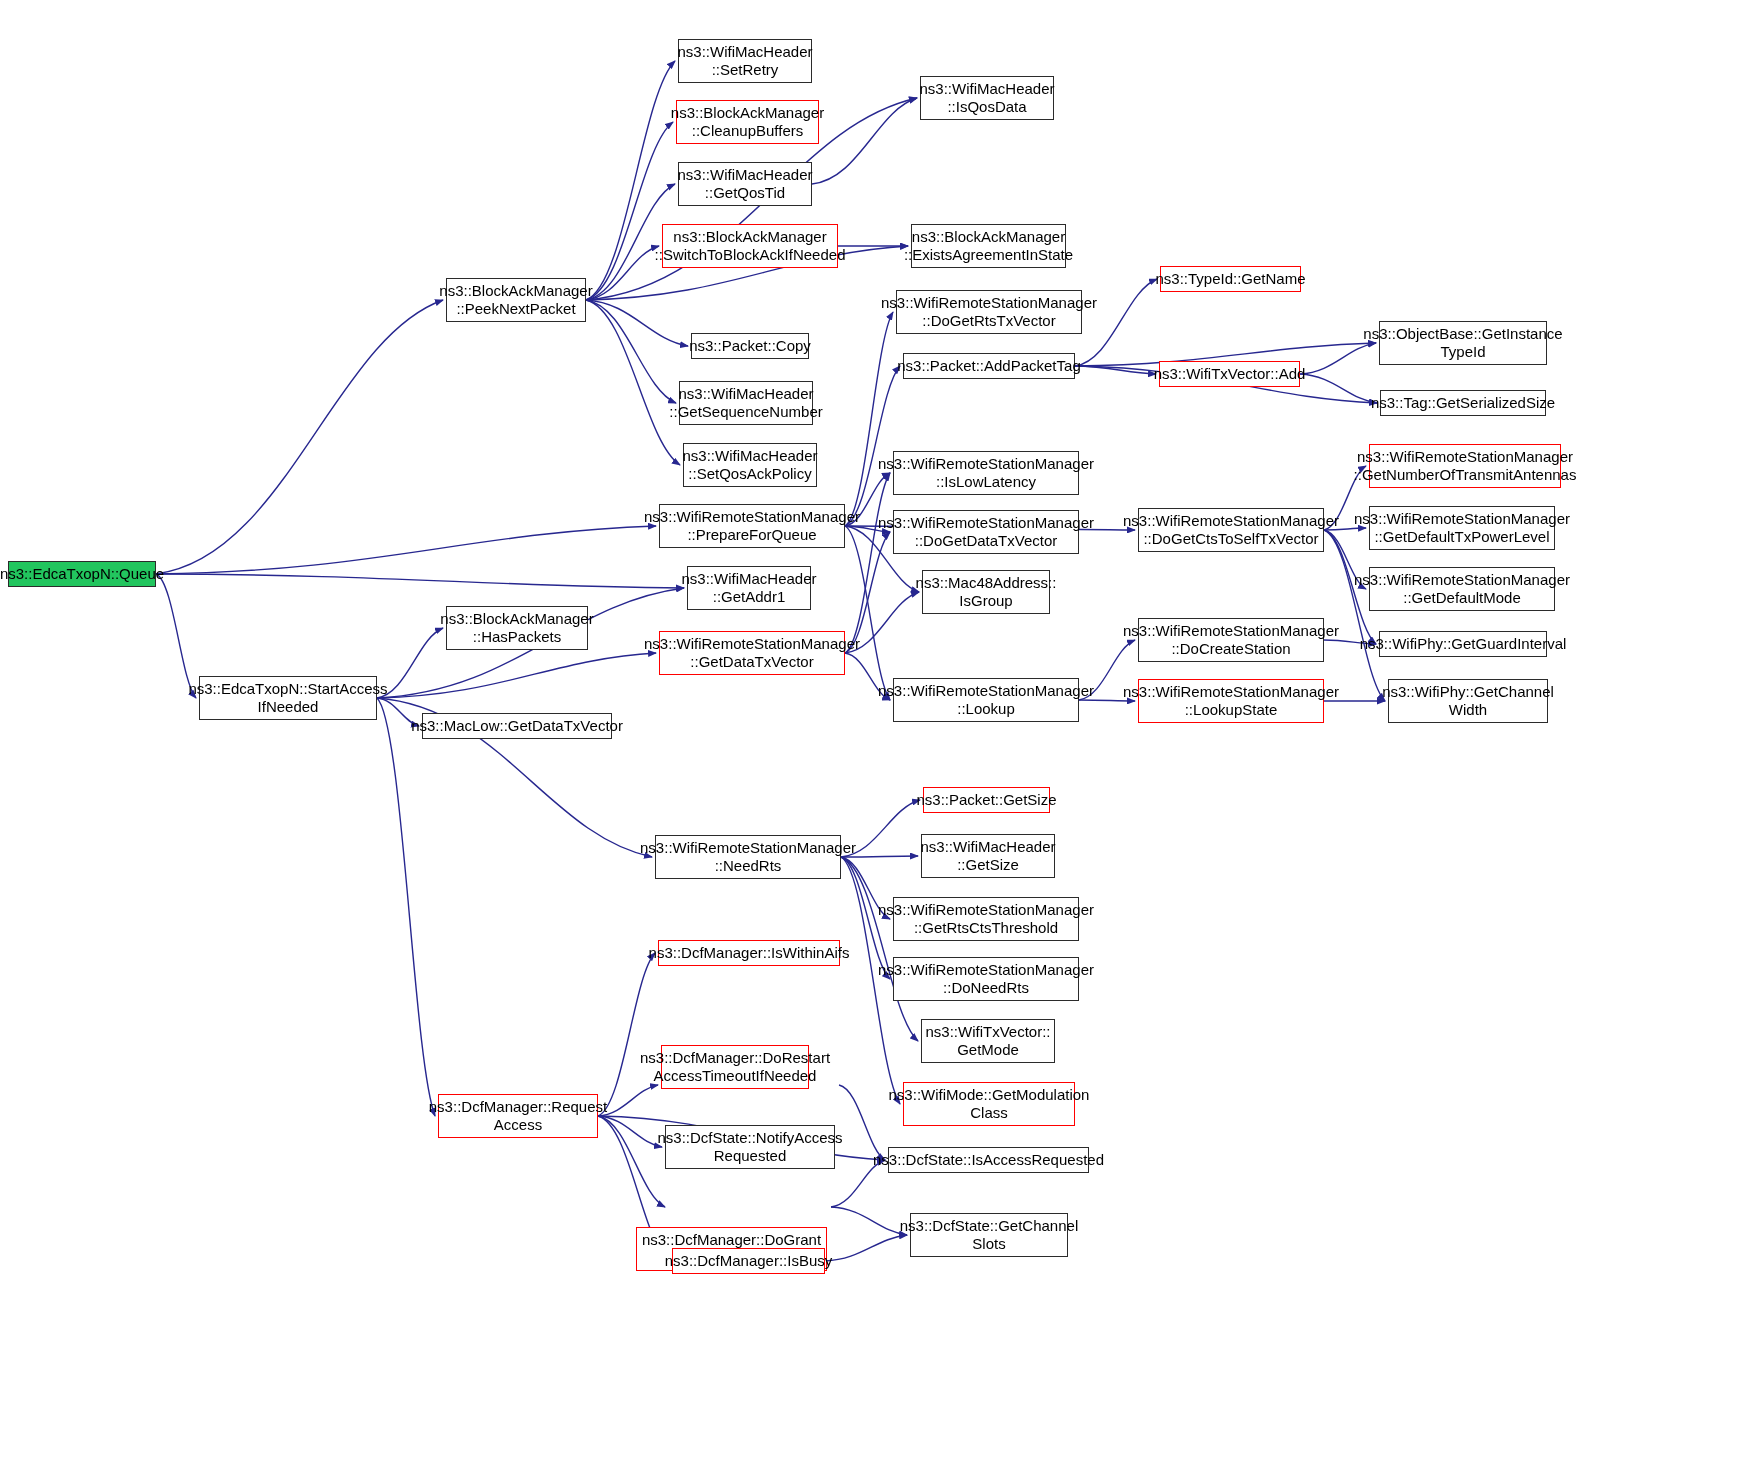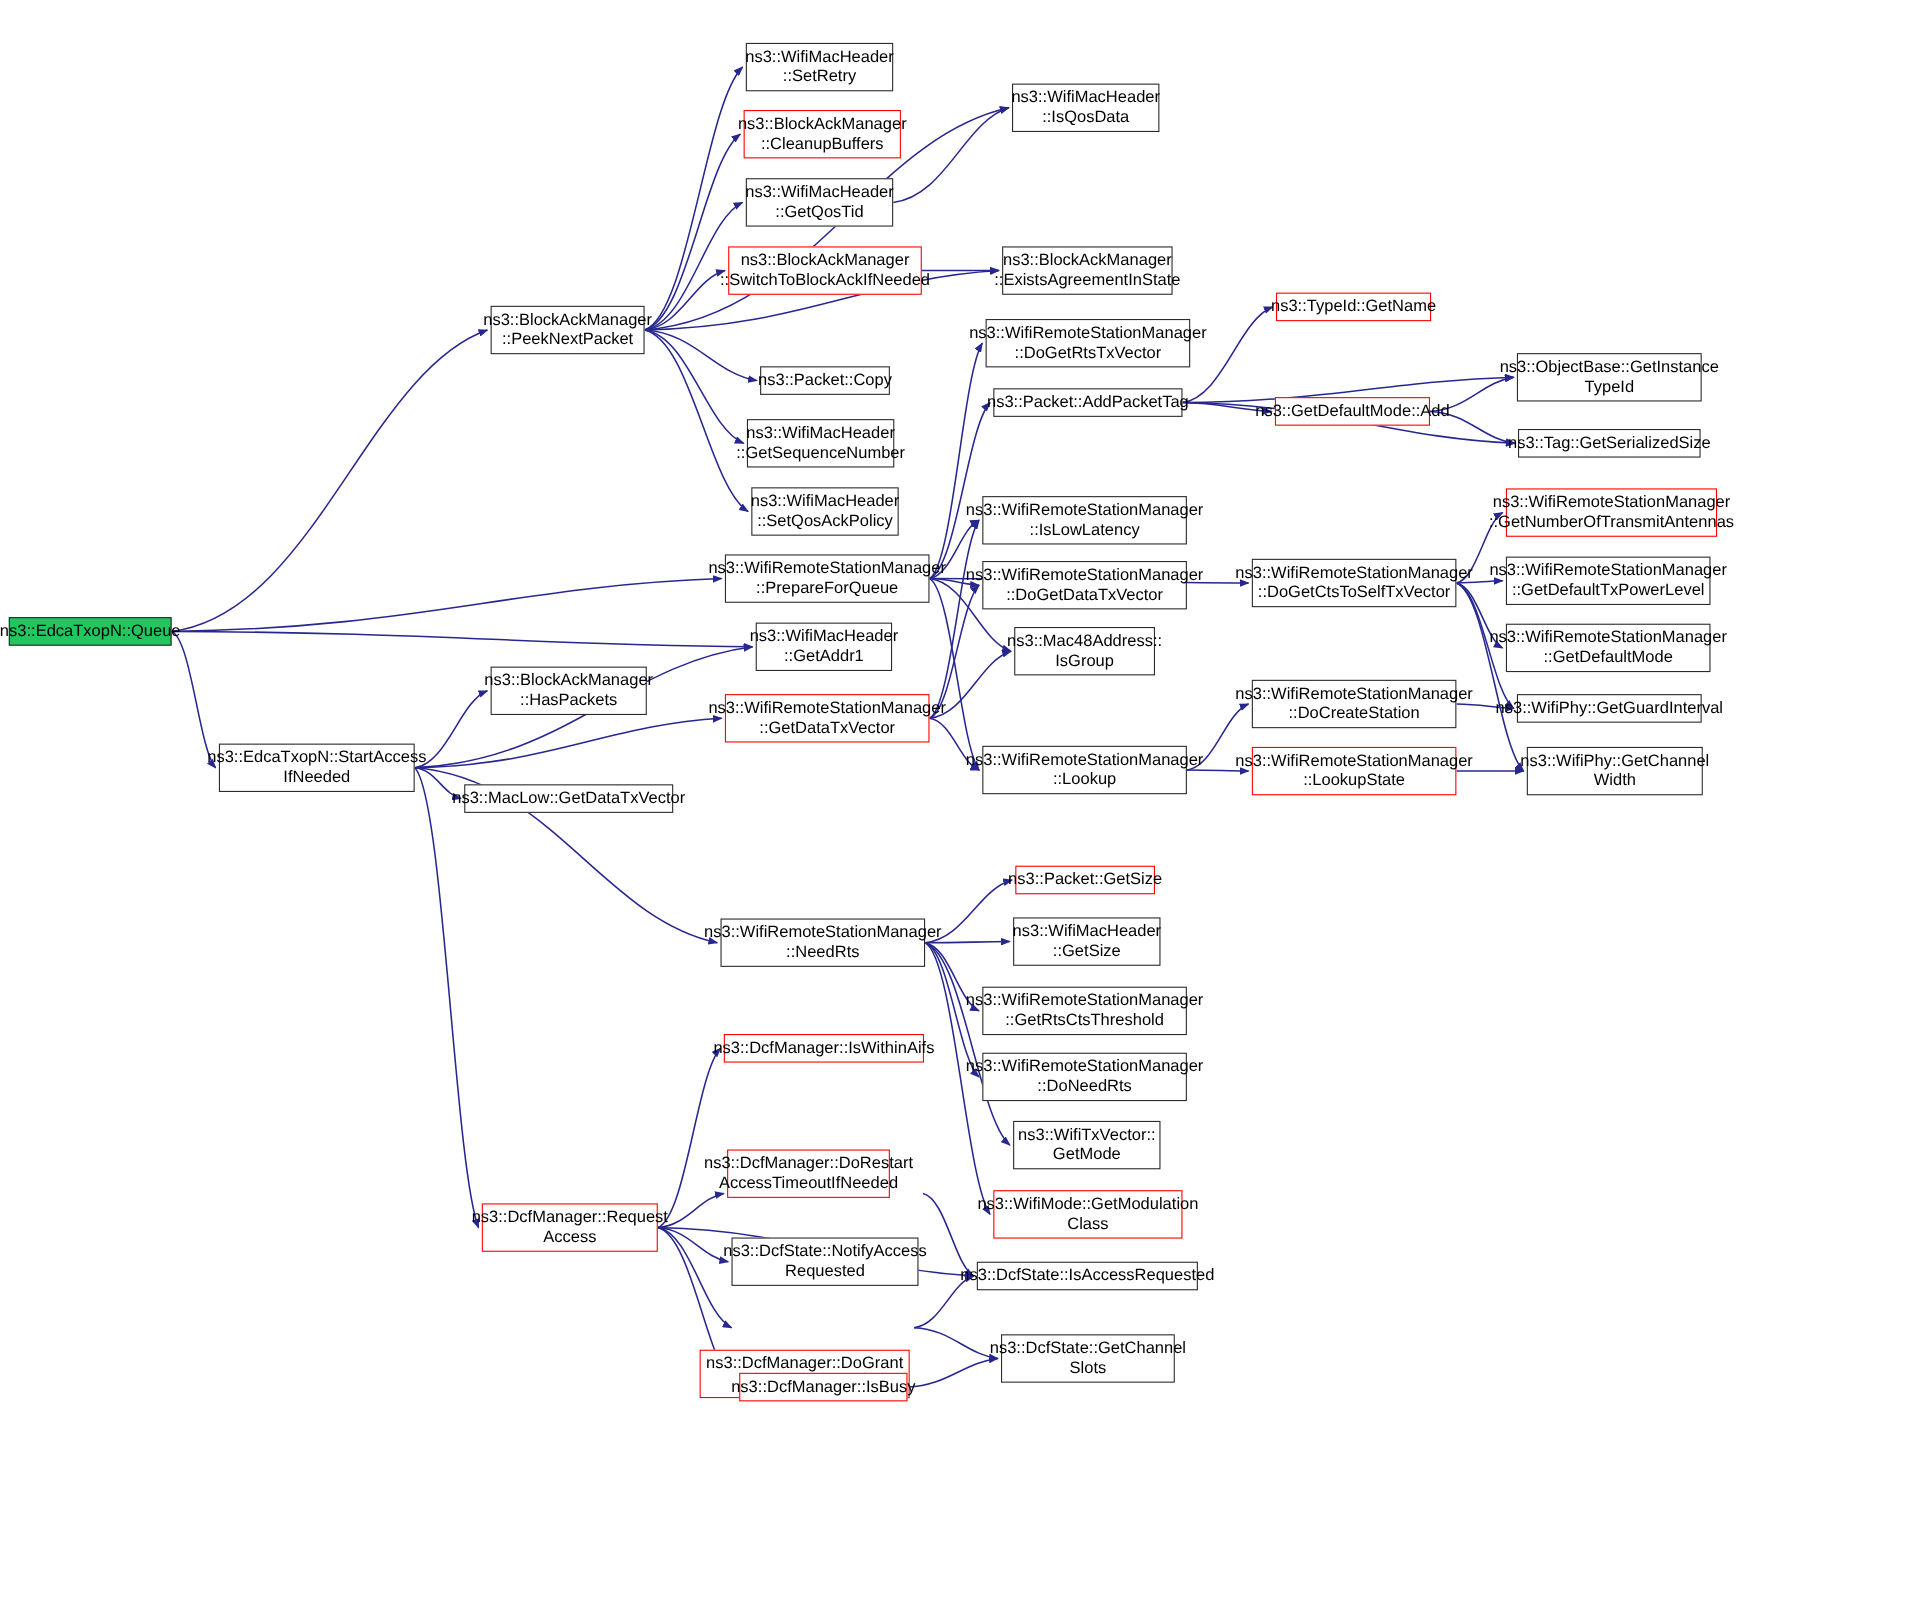--- a/index.html
+++ b/index.html
@@ -108,21 +108,21 @@
       <div class="node" style="left: 683px; top: 443px; width: 134px; height: 44px;"><span>ns3::WifiMacHeader
 ::SetQosAckPolicy</span></div>
       <div class="node" style="left: 920px; top: 76px; width: 134px; height: 44px;"><span>ns3::WifiMacHeader
 ::IsQosData</span></div>
       <div class="node" style="left: 911px; top: 224px; width: 155px; height: 44px;"><span>ns3::BlockAckManager
 ::ExistsAgreementInState</span></div>
       <div class="node" style="left: 896px; top: 290px; width: 186px; height: 44px;"><span>ns3::WifiRemoteStationManager
 ::DoGetRtsTxVector</span></div>
       <div class="node" style="left: 903px; top: 353px; width: 172px; height: 26px;"><span>ns3::Packet::AddPacketTag</span></div>
       <div class="node red" style="left: 1160px; top: 266px; width: 141px; height: 26px;"><span>ns3::TypeId::GetName</span></div>
-      <div class="node red" style="left: 1159px; top: 361px; width: 141px; height: 26px;"><span>ns3::GetDefaultMode::Add</span></div>
+      <div class="node red" style="left: 1159px; top: 361px; width: 141px; height: 26px;"><span>ns3::WifiTxVector::Add</span></div>
       <div class="node" style="left: 1379px; top: 321px; width: 168px; height: 44px;"><span>ns3::ObjectBase::GetInstance
 TypeId</span></div>
       <div class="node" style="left: 1380px; top: 390px; width: 166px; height: 26px;"><span>ns3::Tag::GetSerializedSize</span></div>
       <div class="node" style="left: 659px; top: 504px; width: 186px; height: 44px;"><span>ns3::WifiRemoteStationManager
 ::PrepareForQueue</span></div>
       <div class="node" style="left: 687px; top: 566px; width: 124px; height: 44px;"><span>ns3::WifiMacHeader
 ::GetAddr1</span></div>
       <div class="node red" style="left: 659px; top: 631px; width: 186px; height: 44px;"><span>ns3::WifiRemoteStationManager
 ::GetDataTxVector</span></div>
       <div class="node" style="left: 893px; top: 451px; width: 186px; height: 44px;"><span>ns3::WifiRemoteStationManager

